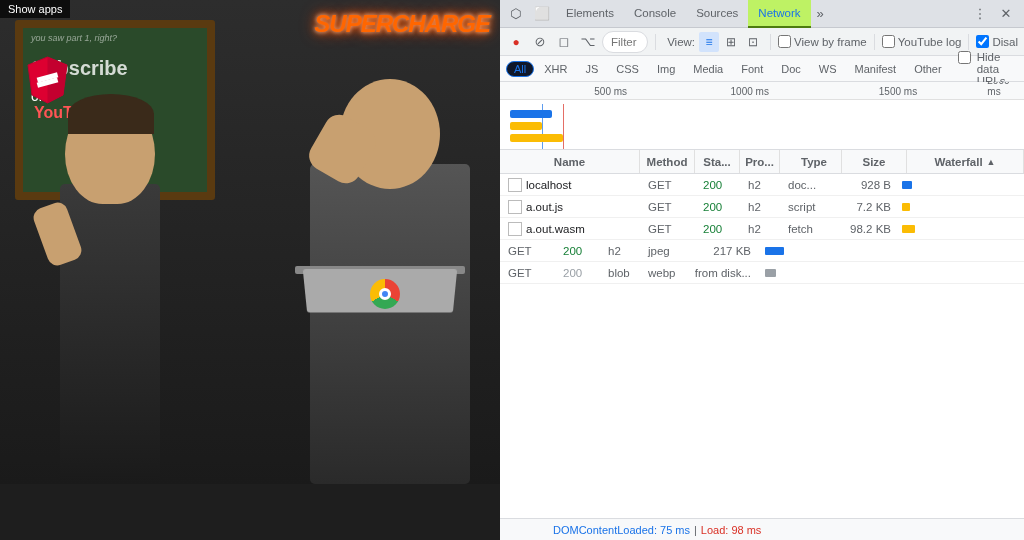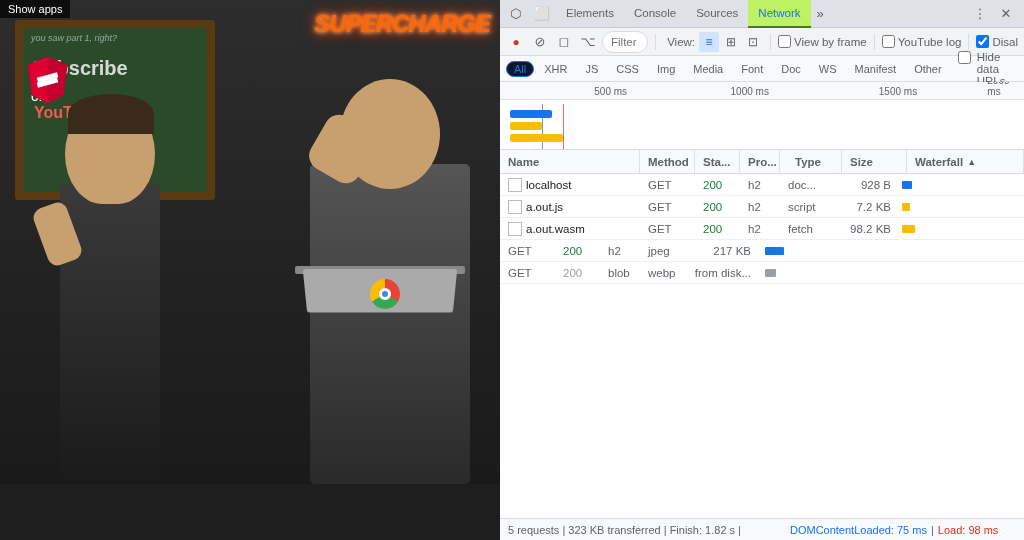--- a/index.html
+++ b/index.html
@@ -230,20 +230,21 @@
 
     .th {
       padding: 0 8px;
       border-right: 1px solid #e0e0e0;
       height: 100%;
       display: flex;
       align-items: center;
       cursor: pointer;
       white-space: nowrap;
       overflow: hidden;
+      justify-content: center;
     }
 
     .th.name { width: 140px; flex-shrink: 0; }
     .th.method { width: 55px; flex-shrink: 0; }
     .th.status { width: 45px; flex-shrink: 0; }
     .th.protocol { width: 40px; flex-shrink: 0; }
     .th.type { width: 55px; flex-shrink: 0; margin-left: 7px; }
     .th.size { width: 65px; flex-shrink: 0; }
     .th.waterfall { flex: 1; }
 
@@ -649,19 +650,18 @@
       <div class="td protocol">blob</div>
       <div class="td type">webp</div>
       <div class="td size">(from disk...</div>
       <div class="td waterfall">
         <div class="waterfall-bar" style="left:2%; width:4%; background:#9aa0a6;"></div>
       </div>
     </div>
   </div>
 
   <div class="status-bar">
-    <span>5 requests | 323 KB transferred | Finish: 1.82 s |</span>
     <span class="domcontent-loaded">DOMContentLoaded: 75 ms</span>
     <span>|</span>
     <span class="load-time">Load: 98 ms</span>
   </div>
 
 </div>
 
 </body></html>

